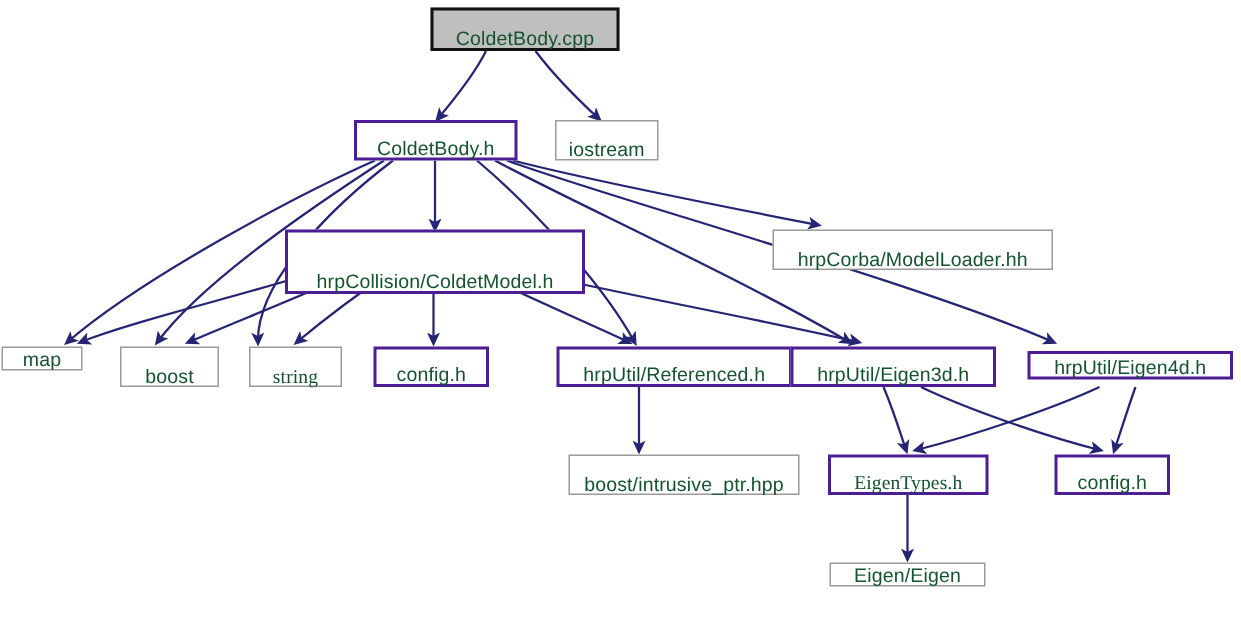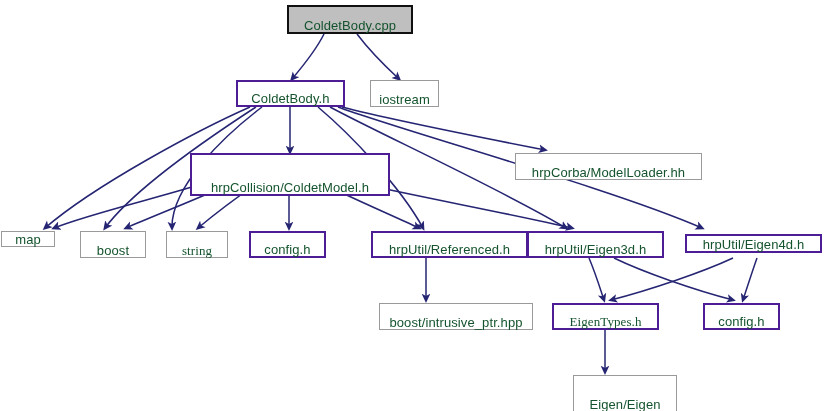--- a/index.html
+++ b/index.html
@@ -125,18 +125,18 @@
       </div>
       <div class="node thin" style="left: 339px; top: 303px; width: 154px; height: 27px; margin-left: 40px;">
         <span class="node-label">boost/intrusive_ptr.hpp</span>
       </div>
       <div class="node thick" style="left: 552px; top: 303px; width: 107px; height: 27px; font-family: Liberation Serif, serif;">
         <span class="node-label">EigenTypes.h</span>
       </div>
       <div class="node thick" style="left: 703px; top: 303px; width: 77px; height: 27px;">
         <span class="node-label">config.h</span>
       </div>
-      <div class="node thin" style="left: 553px; top: 375px; width: 104px; height: 37px; margin-left: 20px;">
+      <div class="node thin" style="left: 553px; top: 375px; width: 104px; height: 16px;">
         <span class="node-label">Eigen/Eigen</span>
       </div>
     </div>
 
 </div>
 
 </body></html>

